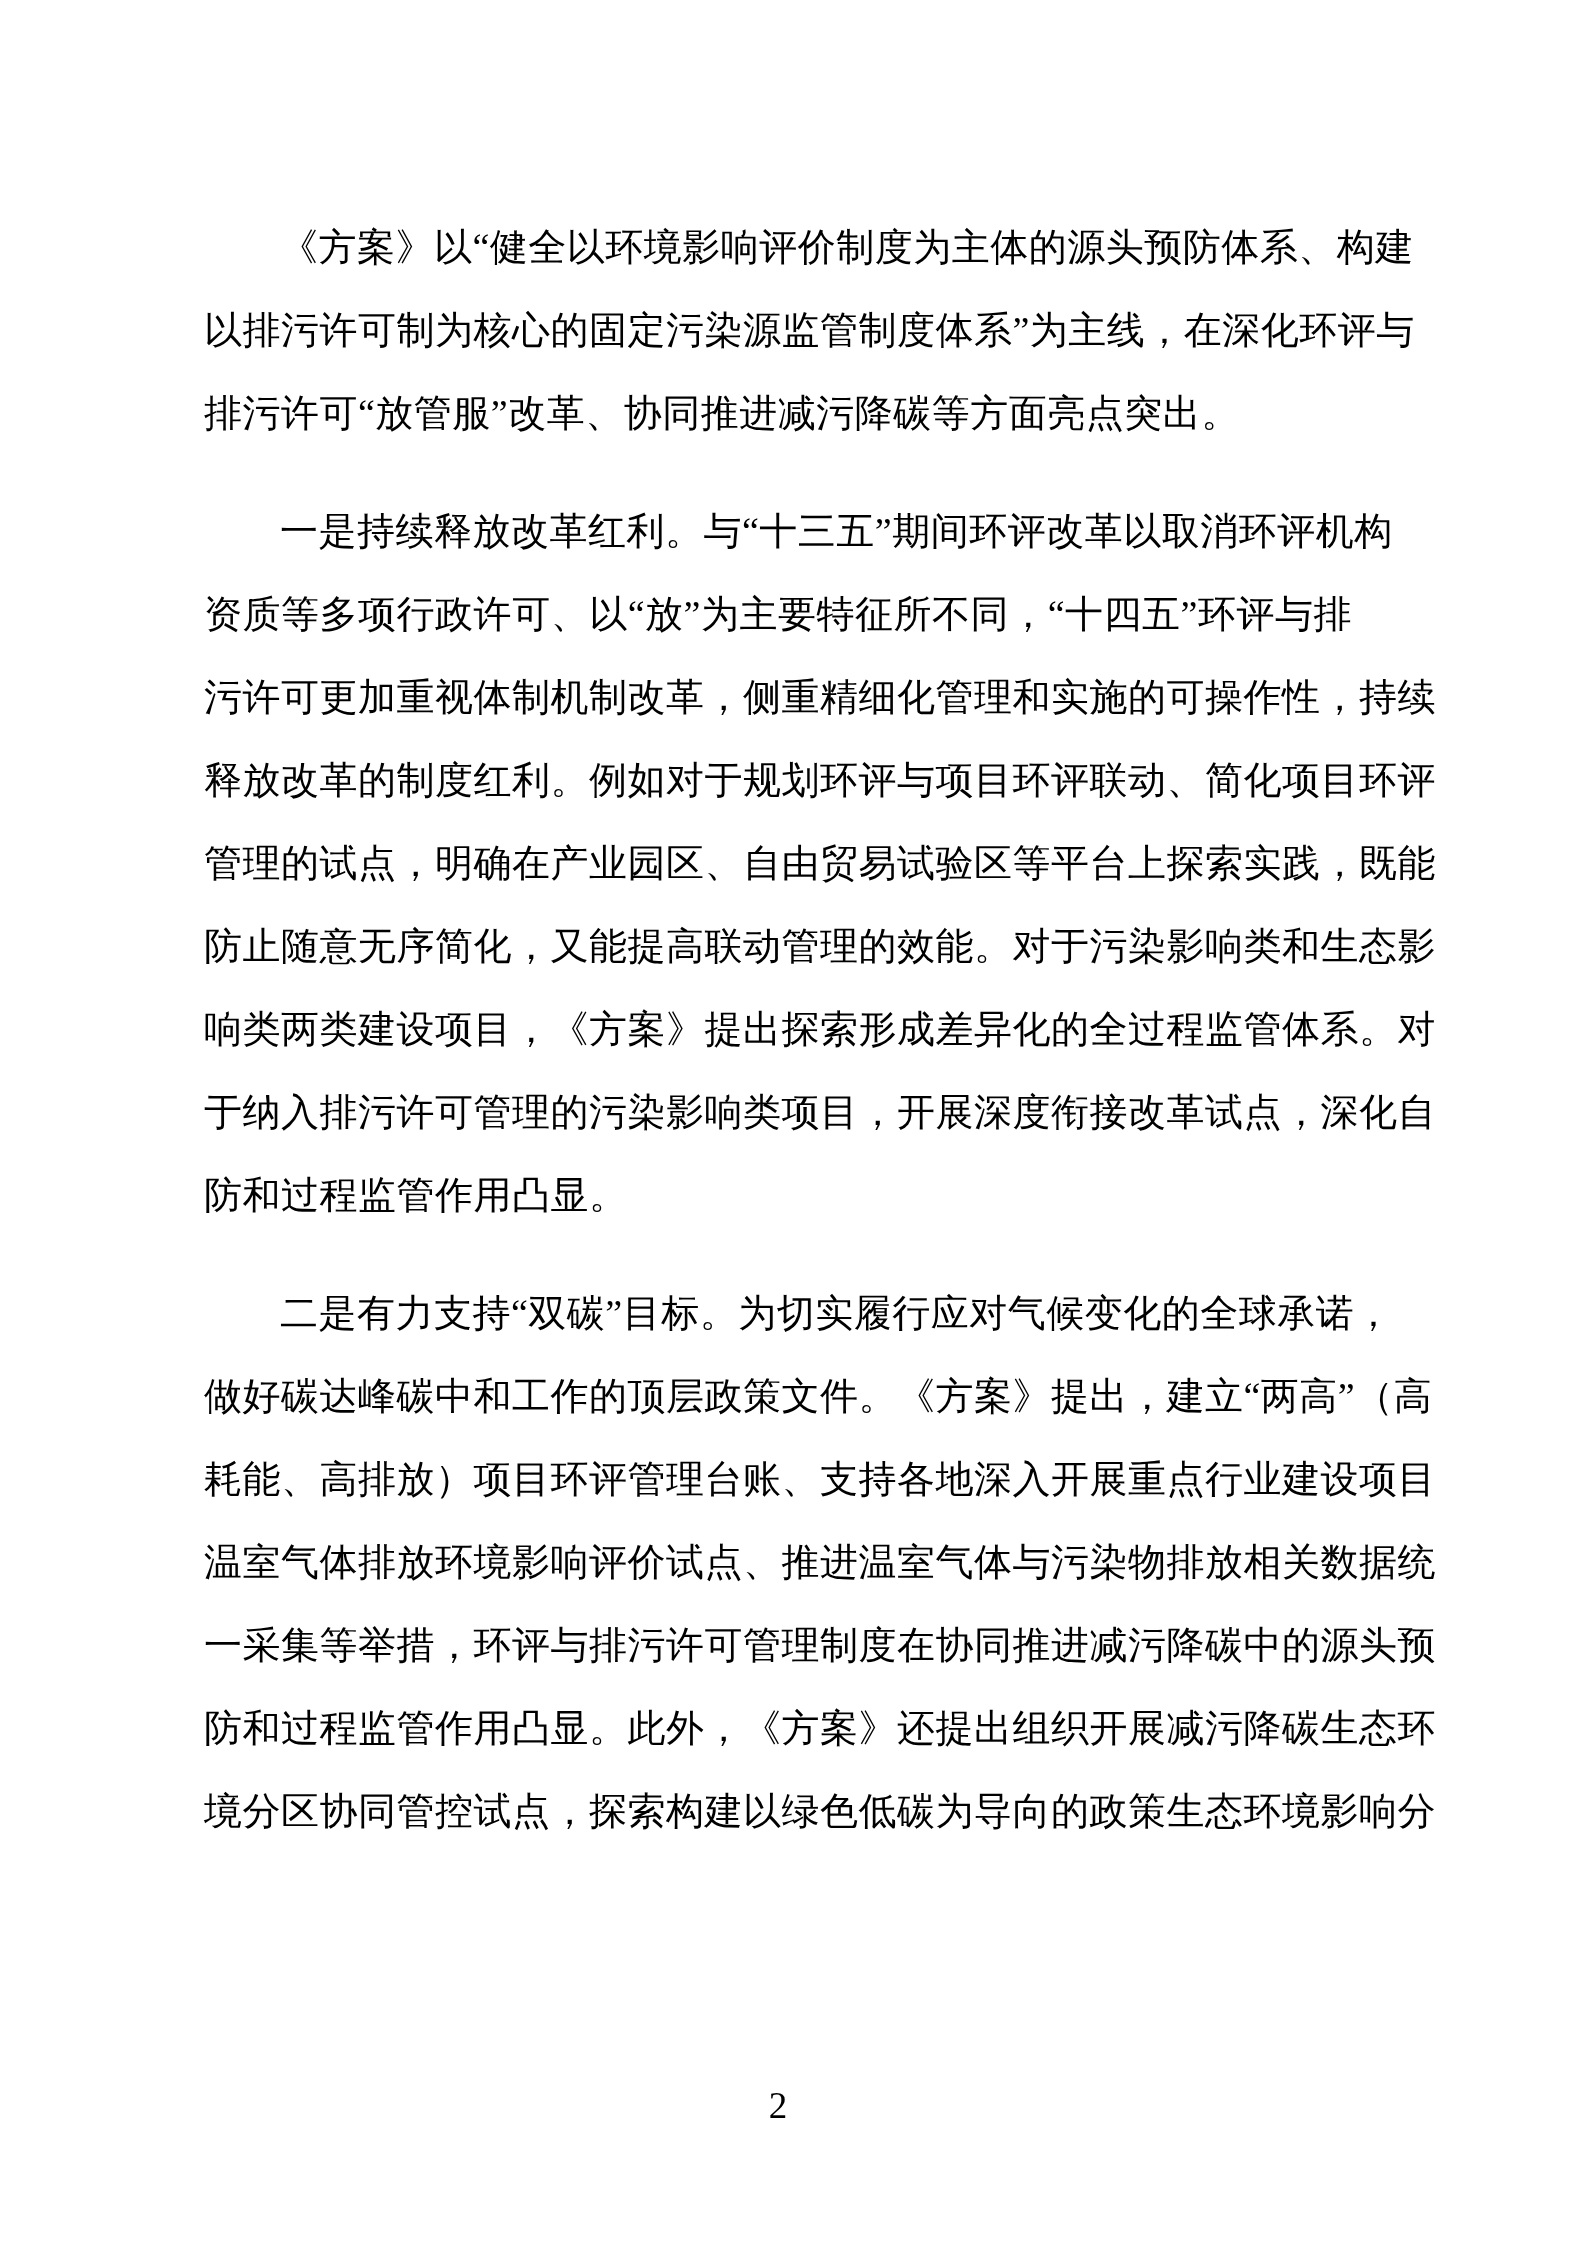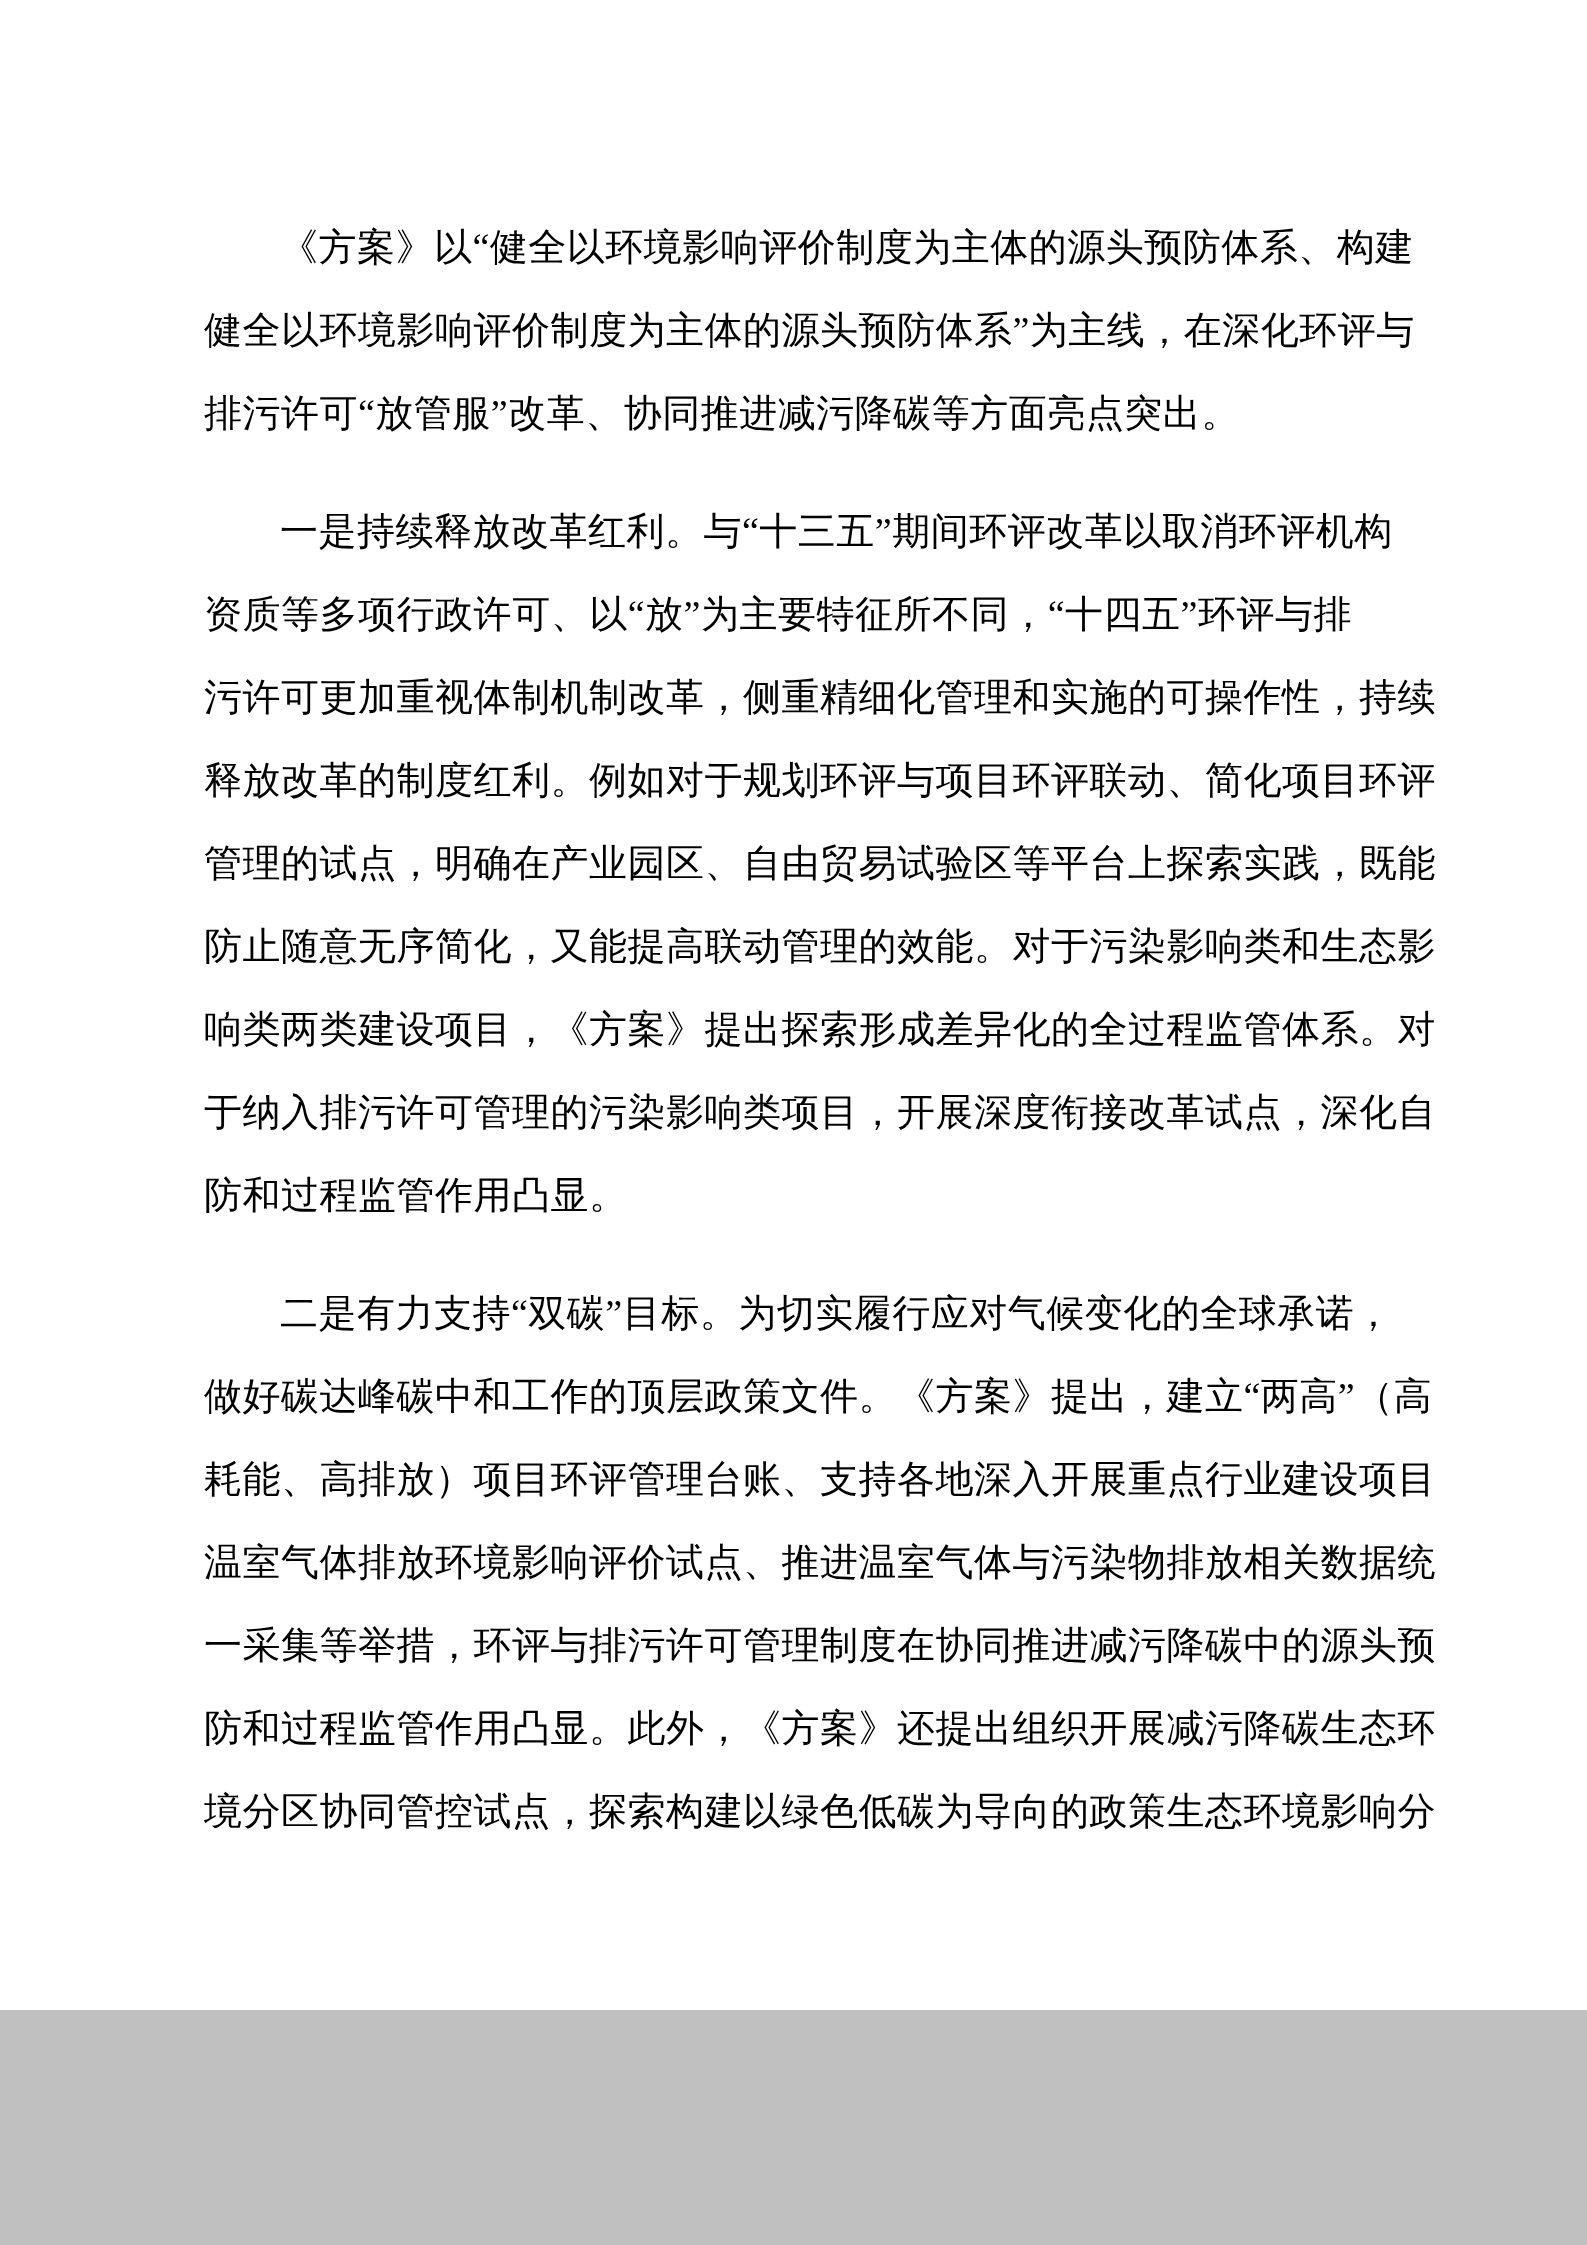--- a/index.html
+++ b/index.html
@@ -1,20 +1,20 @@
 <!DOCTYPE html>
 <html><head>
 <meta charset="utf-8">
 <style>
   * { margin: 0; padding: 0; box-sizing: border-box; }
   html, body { background: #c0c0c0; }
   .page {
     position: relative;
     width: 1587px;
-    height: 2010px;
+    height: 2245px;
     background: #ffffff;
     color: #000000;
     font-family: "Liberation Serif", "DejaVu Serif", serif;
     overflow: hidden;
   }
   .text-block {
     position: absolute;
     left: 204px;
     top: 206px;
     width: 1148px;
@@ -50,21 +50,21 @@
   }
 </style>
 </head>
 <body>
 
 <div class="page">
   <div class="text-block">
 
     <div class="paragraph">
       <div class="line first">《方案》以“健全以环境影响评价制度为主体的源头预防体系、构建</div>
-      <div class="line">健全以环境影响评价制度为主体的源头预防体系”为主线，在深化环评与</div>
+      <div class="line">以排污许可制为核心的固定污染源监管制度体系”为主线，在深化环评与</div>
       <div class="line last">排污许可“放管服”改革、协同推进减污降碳等方面亮点突出。</div>
     </div>
 
     <div class="paragraph">
       <div class="line first">一是持续释放改革红利。与“十三五”期间环评改革以取消环评机构</div>
       <div class="line">资质等多项行政许可、以“放”为主要特征所不同，“十四五”环评与排</div>
       <div class="line">污许可更加重视体制机制改革，侧重精细化管理和实施的可操作性，持续</div>
       <div class="line">释放改革的制度红利。例如对于规划环评与项目环评联动、简化项目环评</div>
       <div class="line">管理的试点，明确在产业园区、自由贸易试验区等平台上探索实践，既能</div>
       <div class="line">防止随意无序简化，又能提高联动管理的效能。对于污染影响类和生态影</div>

